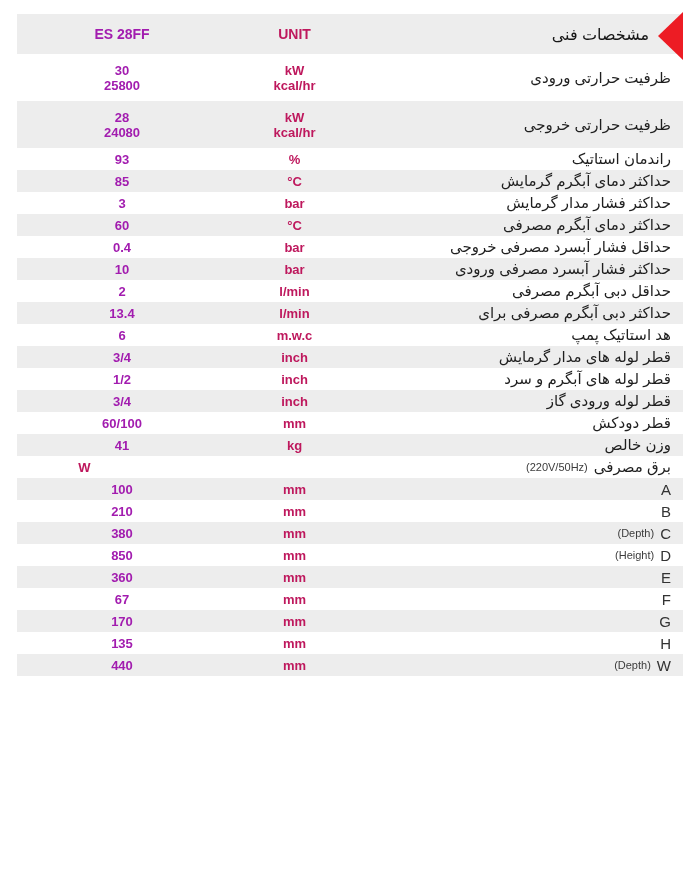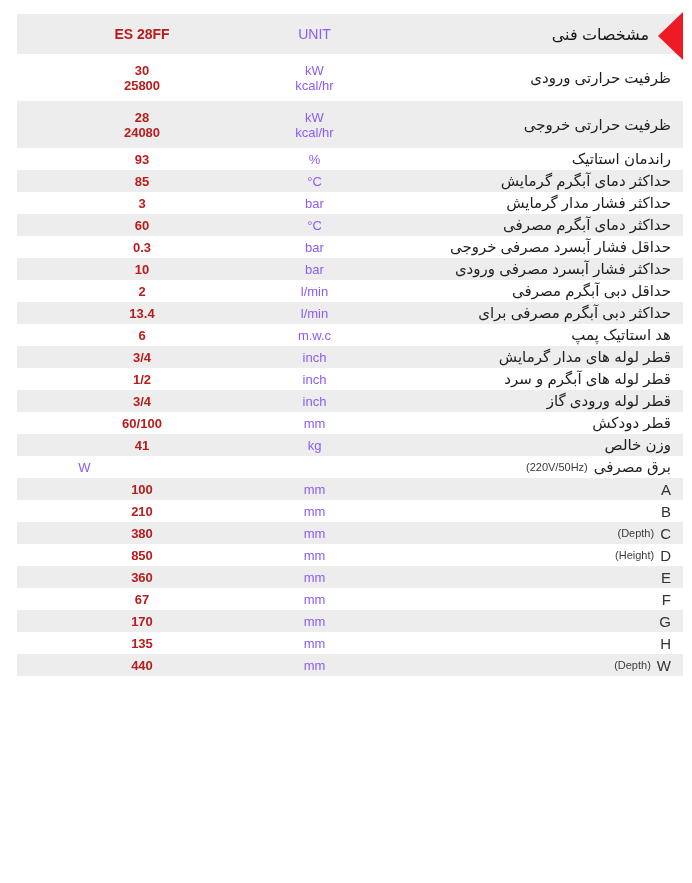--- a/index.html
+++ b/index.html
@@ -35,33 +35,32 @@
 
   .col-value {
     width: 210px;
     display: flex;
     flex-direction: column;
     align-items: center;
     justify-content: center;
     font-weight: bold;
     font-size: 13px;
     line-height: 15px;
-    color: #b91c1c;
-    padding-left: 20px;
+    color: #a21caf;
   }
   .col-unit {
     width: 135px;
     display: flex;
     flex-direction: column;
     align-items: center;
     justify-content: center;
-    font-weight: normal;
+    font-weight: bold;
     font-size: 13px;
     line-height: 15px;
-    color: #8b5cf6;
+    color: #be185d;
   }
   .col-label {
     flex: 1;
     direction: rtl;
     display: flex;
     align-items: center;
     justify-content: flex-start; 
     padding-right: 12px;
     gap: 6px;
   }
@@ -190,21 +189,21 @@
         </div>
     <div class="col-unit">
           <div>°C</div>
         </div>
     <div class="col-label" dir="rtl">
           <span class="fa-label">حداکثر دمای آبگرم مصرفی</span>
         </div>
   </div>
       <div class="row">
     <div class="col-value">
-          <div>0.3</div>
+          <div>0.4</div>
         </div>
     <div class="col-unit">
           <div>bar</div>
         </div>
     <div class="col-label" dir="rtl">
           <span class="fa-label">حداقل فشار آبسرد مصرفی خروجی</span>
         </div>
   </div>
       <div class="row alt">
     <div class="col-value">

